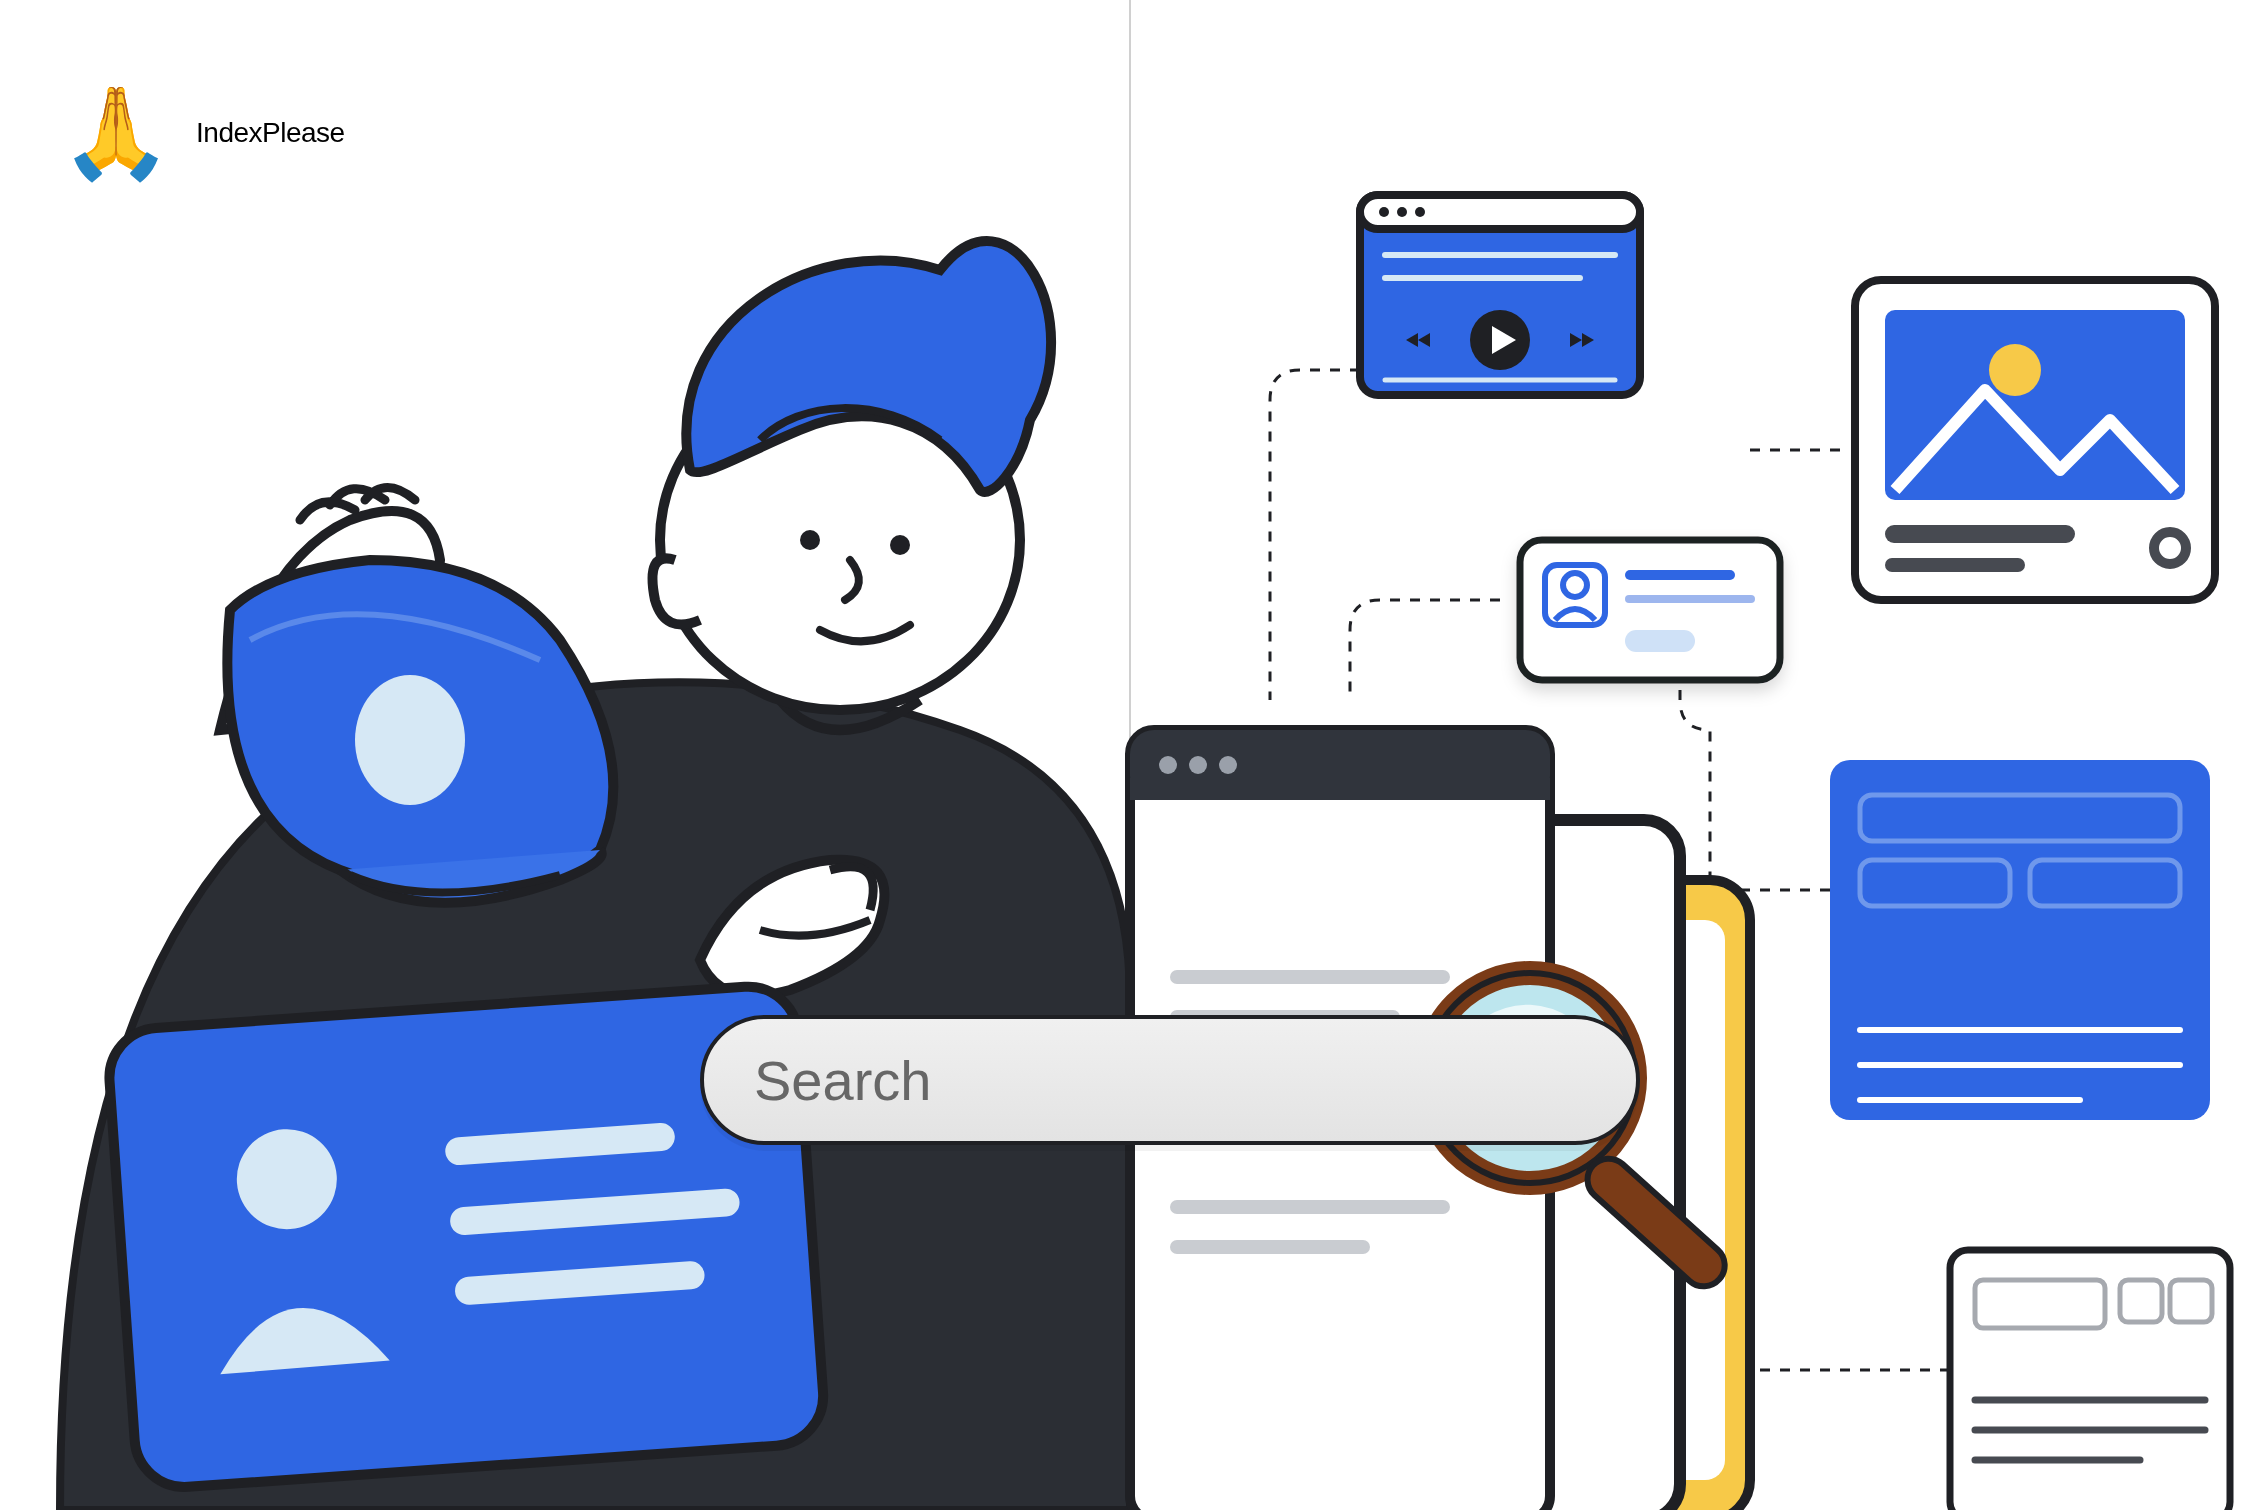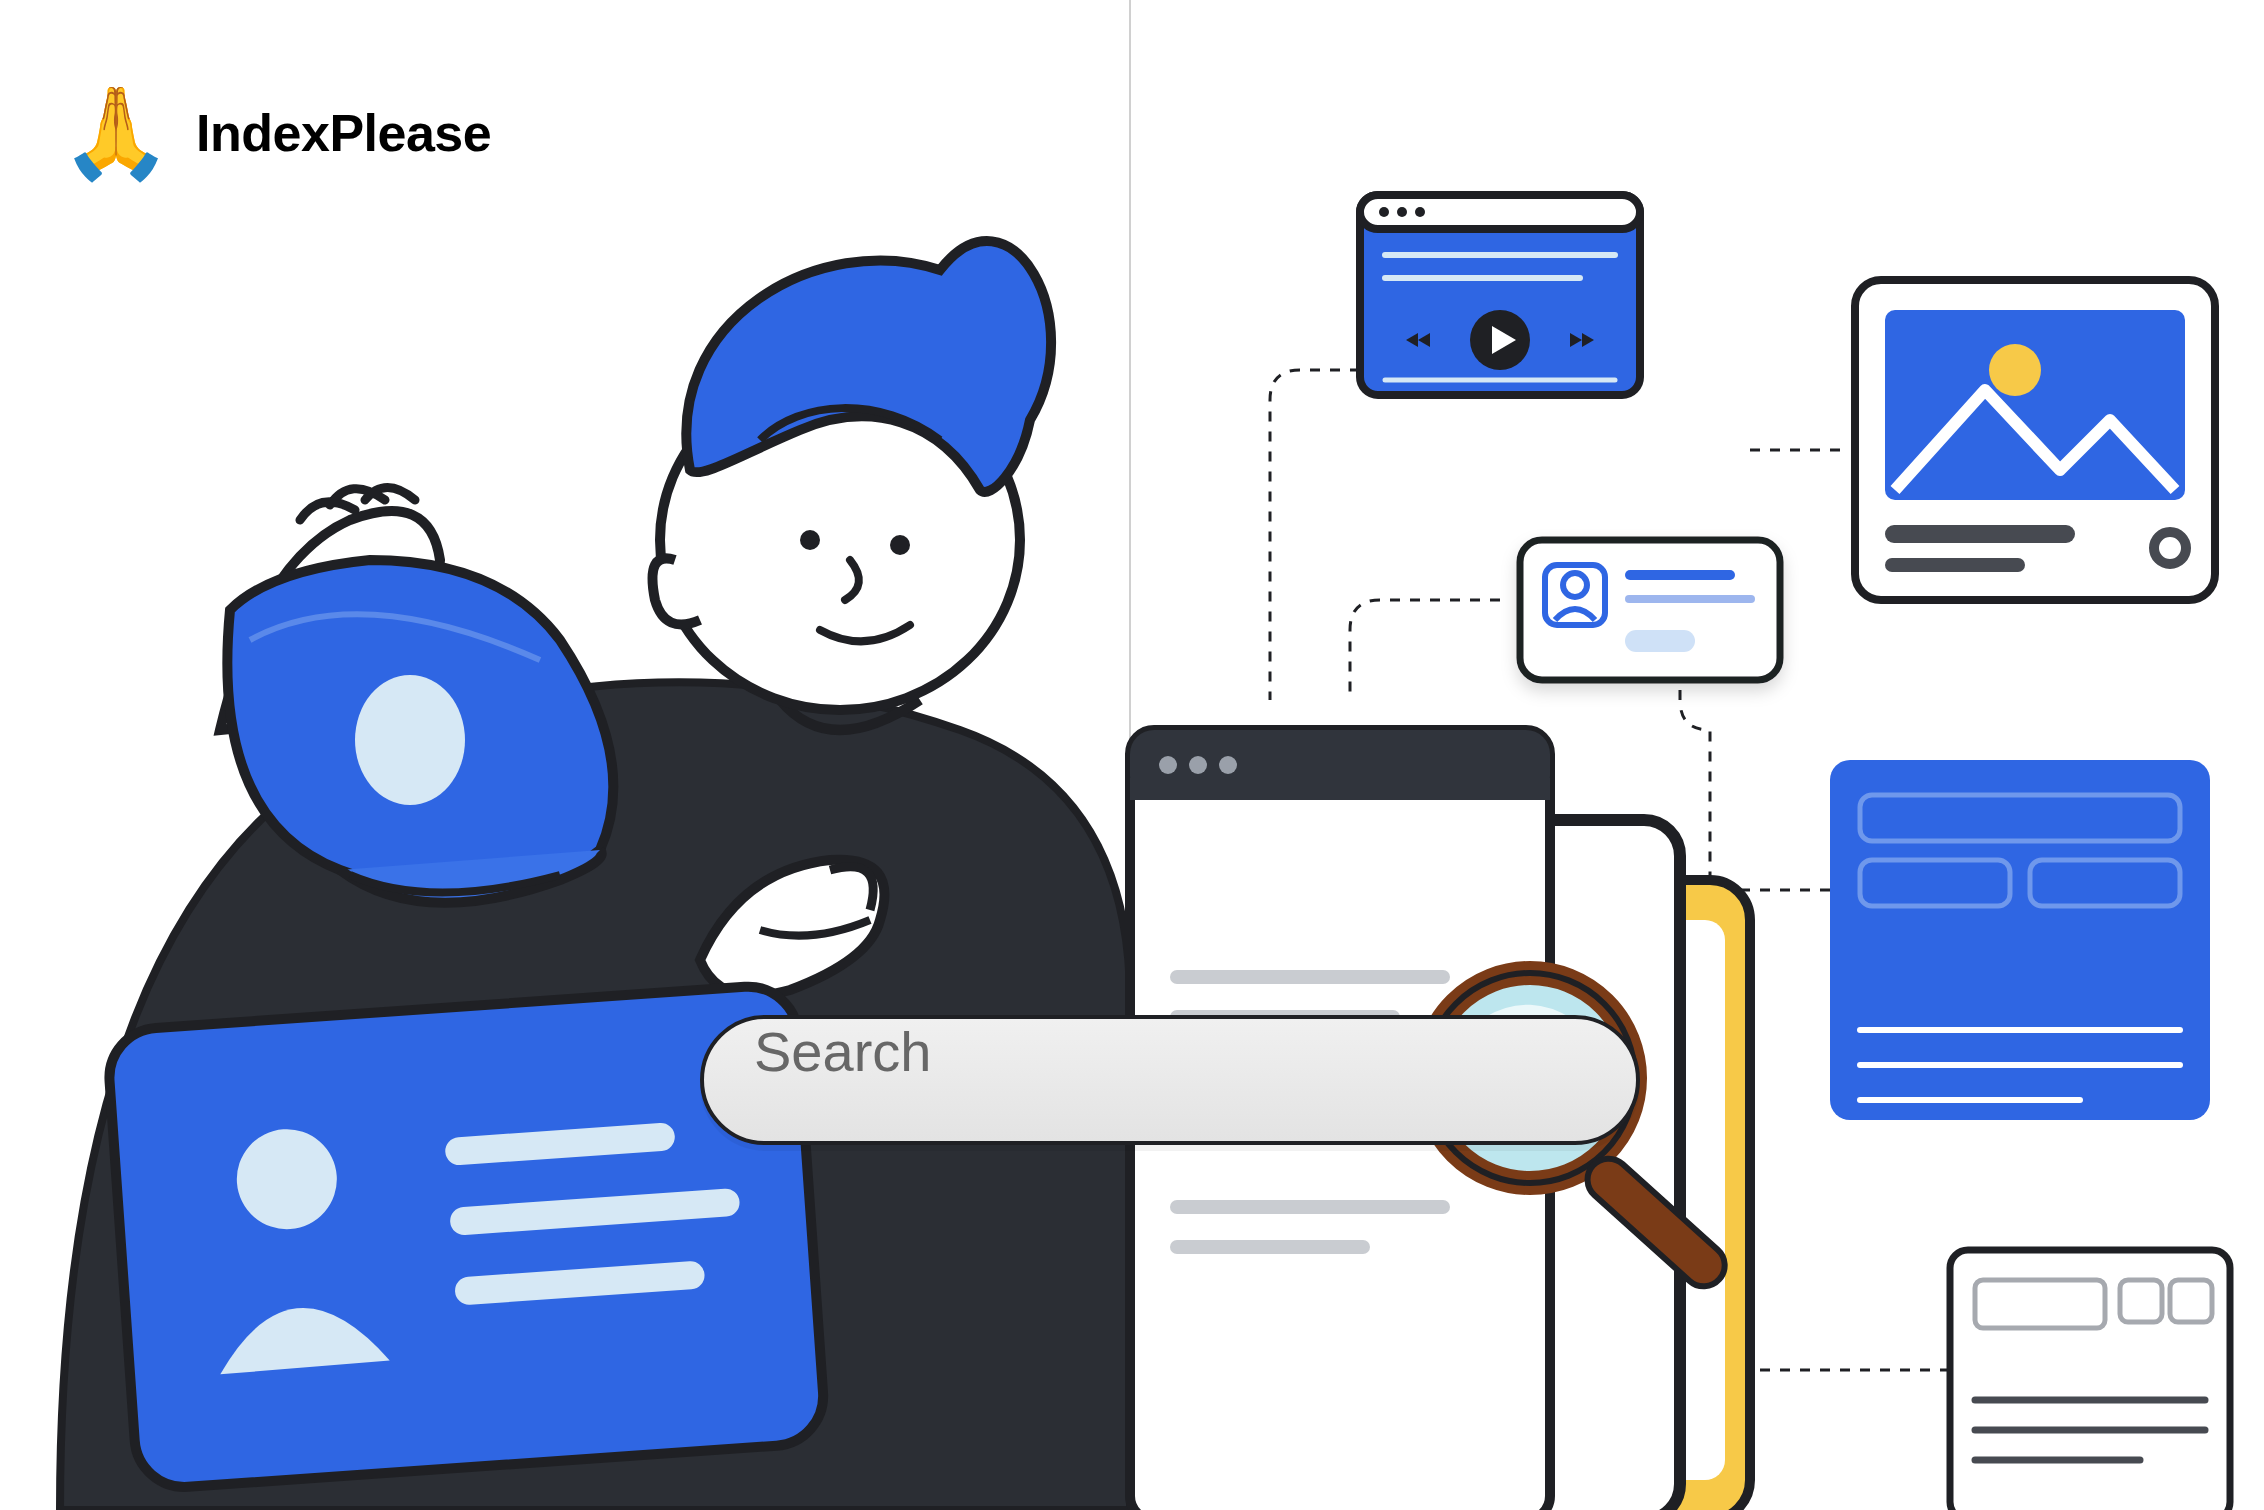--- a/index.html
+++ b/index.html
@@ -17,22 +17,22 @@
     left: 60px;
     display: flex;
     align-items: center;
     gap: 24px;
   }
   .logo-emoji {
     font-size: 90px;
     line-height: 1;
   }
   .logo-text {
-    font-size: 52px;
-    font-weight: 700;
+    font-size: 28px;
+    font-weight: 400;
     color: #000;
     letter-spacing: -0.5px;
   }
   .stage {
     position: absolute;
     inset: 0;
   }
   .stage svg {
     position: absolute;
     inset: 0;
@@ -42,20 +42,21 @@
   .search-bar {
     position: absolute;
     left: 700px;
     top: 1015px;
     width: 940px;
     height: 130px;
     background: linear-gradient(#f0f0f0,#e3e3e3);
     border: 4px solid #1f2024;
     border-radius: 70px;
     display: flex;
+    align-items: center;
     padding-left: 50px;
     font-size: 56px;
     color: #676767;
     box-shadow: 0 6px 0 rgba(0,0,0,0.05);
   }
 </style>
 </head>
 <body>
 
 <div class="logo-area">

